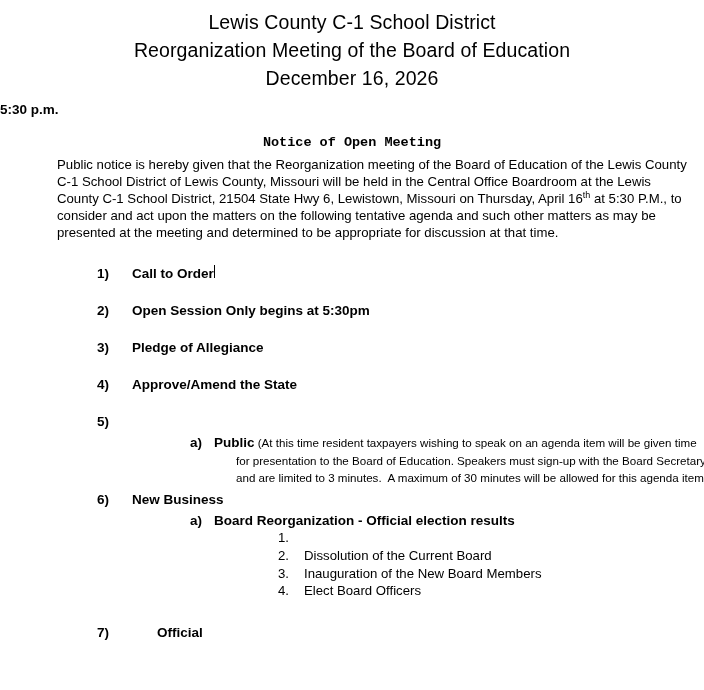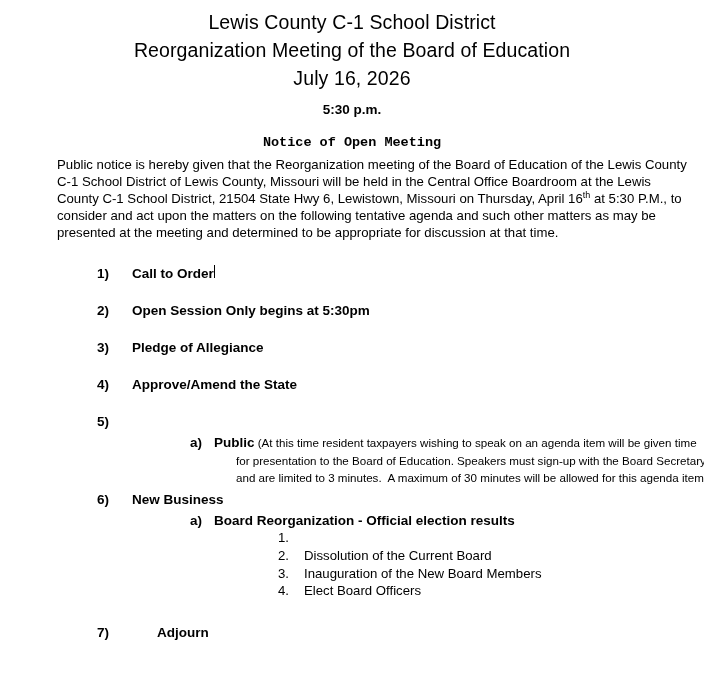--- a/index.html
+++ b/index.html
@@ -30,21 +30,20 @@
   }
   .title-line {
     font-size: 19.5px;
     line-height: 28px;
     font-weight: normal;
     letter-spacing: 0.1px;
   }
 
   
   .time-line {
-    text-align: center;
     font-size: 13.5px;
     font-weight: bold;
     margin-top: 9px;
     line-height: 17px;
   }
   .notice-heading {
     text-align: center;
     font-size: 13.5px;
     font-weight: bold;
     margin-top: 16px;
@@ -157,21 +156,21 @@
   }
 </style>
 </head>
 <body>
 
 <div class="page">
 
   <div class="title-block">
     <div class="title-line">Lewis County C-1 School District</div>
     <div class="title-line">Reorganization Meeting of the Board of Education</div>
-    <div class="title-line">July 16, 2026</div>
+    <div class="title-line">December 16, 2026</div>
   </div>
 
   <div class="time-line">5:30 p.m.</div>
 
   <div class="notice-heading">Notice of Open Meeting</div>
 
   <div class="notice-body"><span>Public notice is hereby given that the Reorganization meeting of the Board of Education of the Lewis County C-1 School District of Lewis County, Missouri will be held in the Central Office Boardroom at the Lewis County C-1 School District, 21504 State Hwy 6, Lewistown, Missouri on Thursday, April 16</span><sup>th</sup><span> at 5:30 P.M., to consider and act upon the matters on the following tentative agenda and such other matters as may be presented at the meeting and determined to be appropriate for discussion at that time.</span></div>
 
   <div class="agenda">
 
@@ -247,17 +246,17 @@
         <span class="marker">4.</span>
         <span>Elect Board Officers</span>
       </div>
     </div>
 
     <div class="gap-lg"></div>
     <div class="gap-sm"></div>
 
     <div class="agenda-item wide">
       <span class="marker">7)</span>
-      <span class="label">Adjourn</span>
+      <span class="label">Official</span>
     </div>
 
   </div>
 </div>
 
 </body></html>

